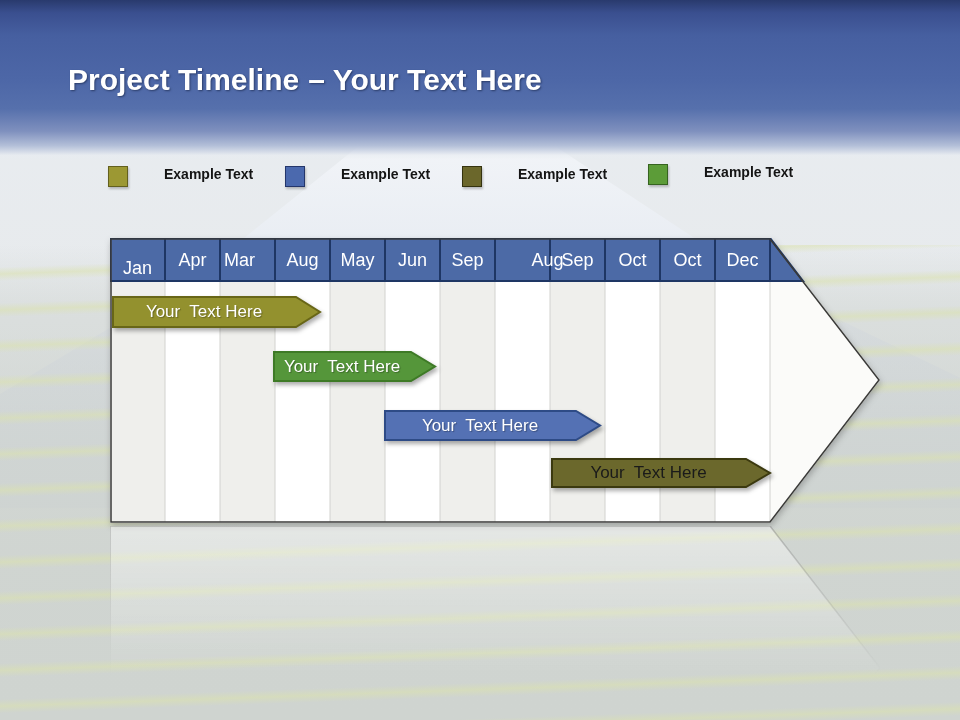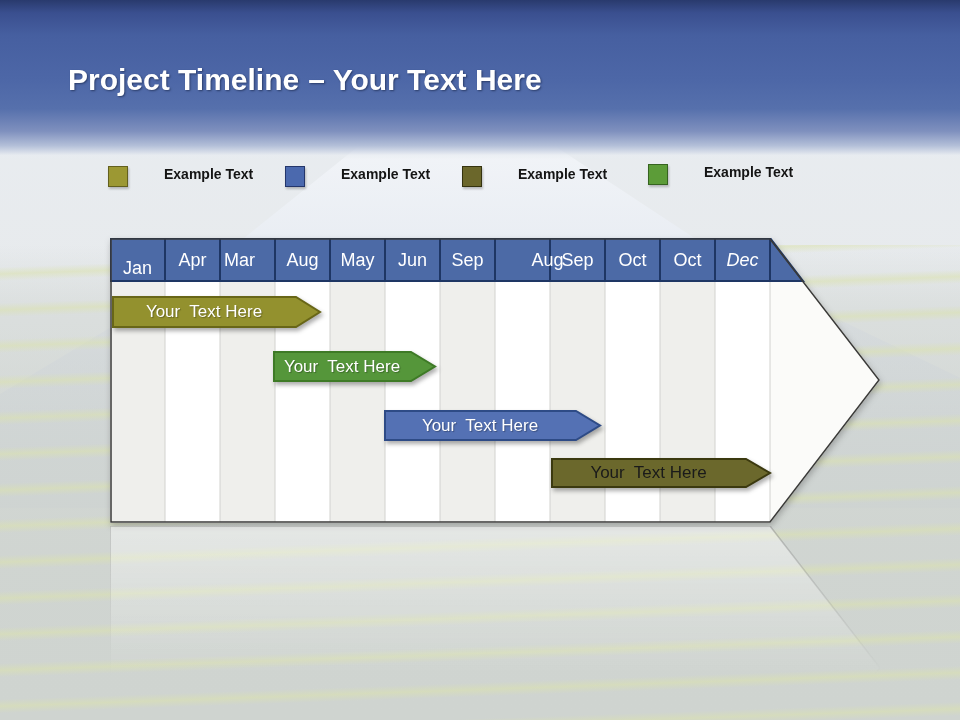--- a/index.html
+++ b/index.html
@@ -130,21 +130,21 @@
   <div class="month-cell" style="left:55px;">Apr</div>
   <div class="month-cell" style="left:102px;">Mar</div>
   <div class="month-cell" style="left:165px;">Aug</div>
   <div class="month-cell" style="left:220px;">May</div>
   <div class="month-cell" style="left:275px;">Jun</div>
   <div class="month-cell" style="left:330px;">Sep</div>
   <div class="month-cell" style="left:401px;padding-left:9px;">Aug</div>
   <div class="month-cell" style="left:440px;">Sep</div>
   <div class="month-cell" style="left:495px;">Oct</div>
   <div class="month-cell" style="left:550px;">Oct</div>
-  <div class="month-cell" style="left:605px;font-style:italic;">Dec</div>
+  <div class="month-cell" style="left:605px;">Dec</div>
 
   <div class="bar" style="left:2px;top:58px;width:210px;height:32px;">
     <svg preserveAspectRatio="none" viewBox="0 0 210 32">
         <polygon stroke-width="2" points="1,1 184,1 208,16 184,31 1,31" fill="#93912E" stroke="#686617"></polygon>
       </svg>
     <span class="bar-label" style="color: rgb(255, 255, 255);">Your  Text Here</span>
   </div>
   <div class="bar" style="left:163px;top:113px;width:164px;height:31px;">
     <svg preserveAspectRatio="none" viewBox="0 0 164 31">
         <polygon stroke-width="2" points="1,1 138,1 162,15.5 138,30 1,30" fill="#55963A" stroke="#3E7A26"></polygon>

